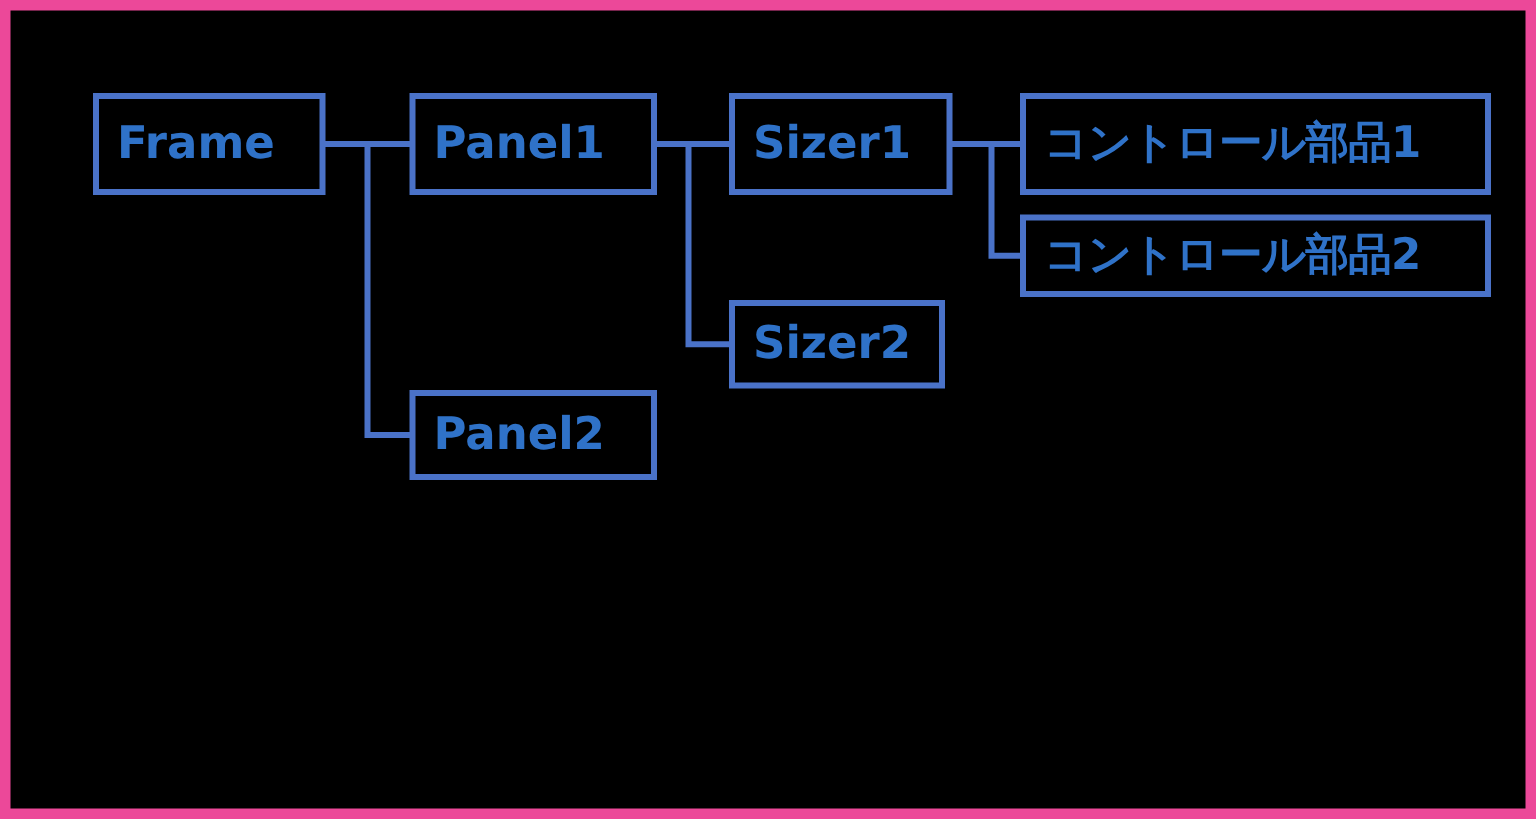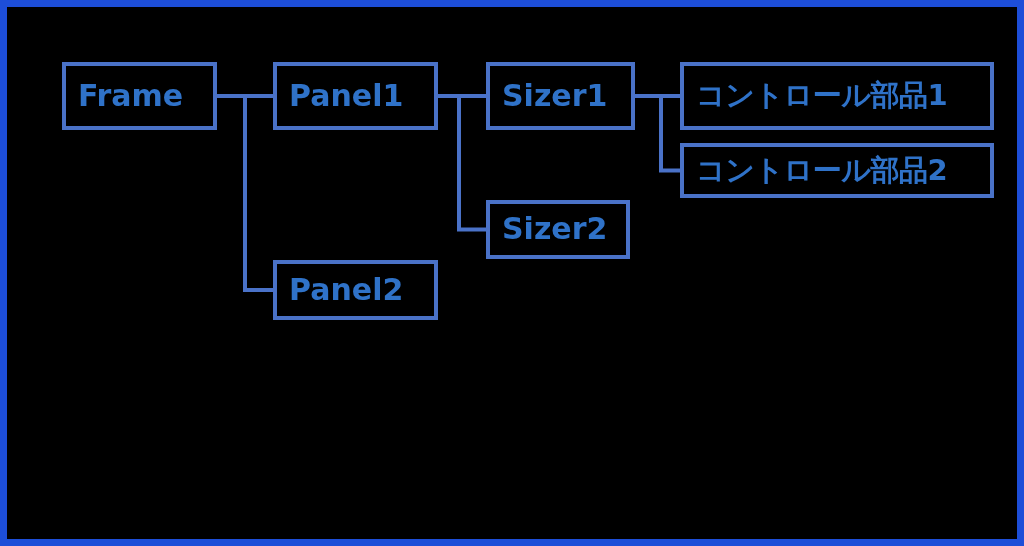--- a/index.html
+++ b/index.html
@@ -13,21 +13,21 @@
     height: 546px;
     overflow: hidden;
     font-family: "DejaVu Sans", "Liberation Sans", sans-serif;
   }
   #page-frame {
     position: absolute;
     left: 0;
     top: 0;
     width: 1024px;
     height: 546px;
-    background: #1d4ed8;
+    background: #ec4899;
     box-sizing: border-box;
   }
   #canvas {
     position: absolute;
     left: 7px;
     top: 7px;
     width: 1010px;
     height: 532px;
     background: #000000;
     overflow: hidden;

